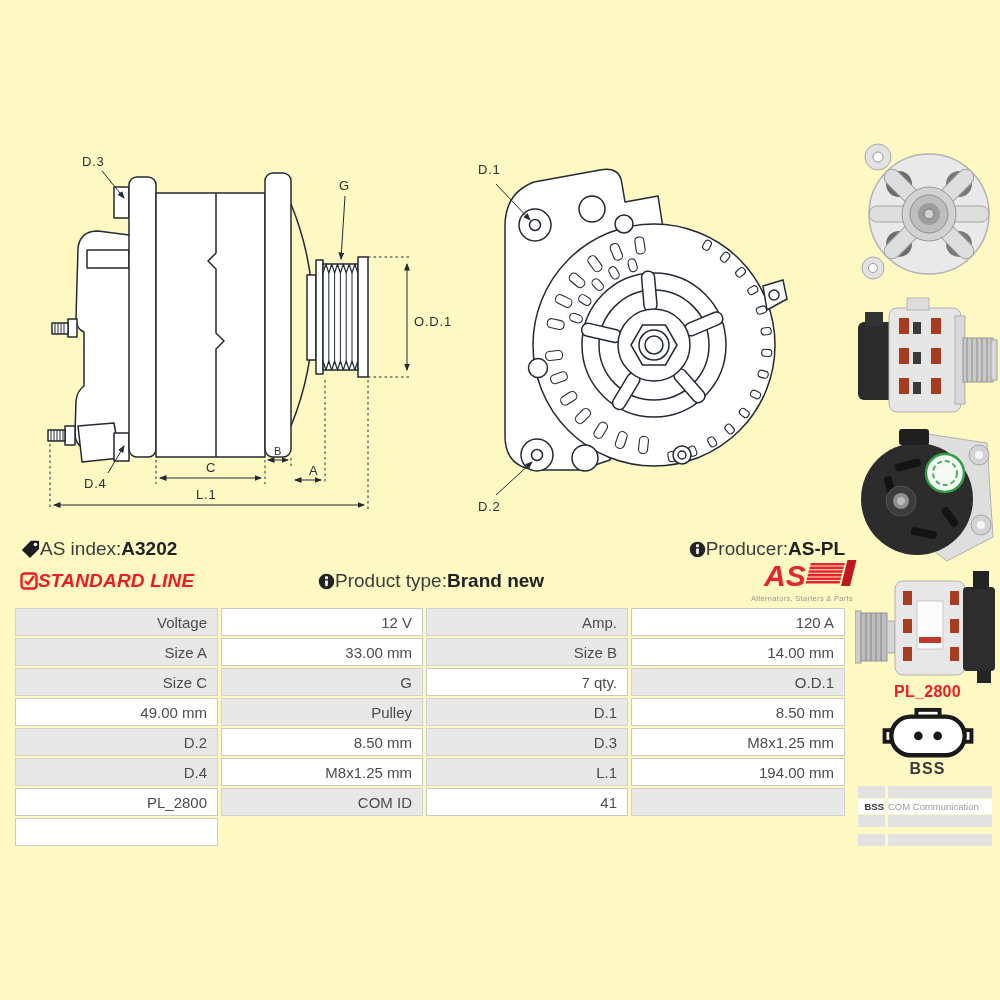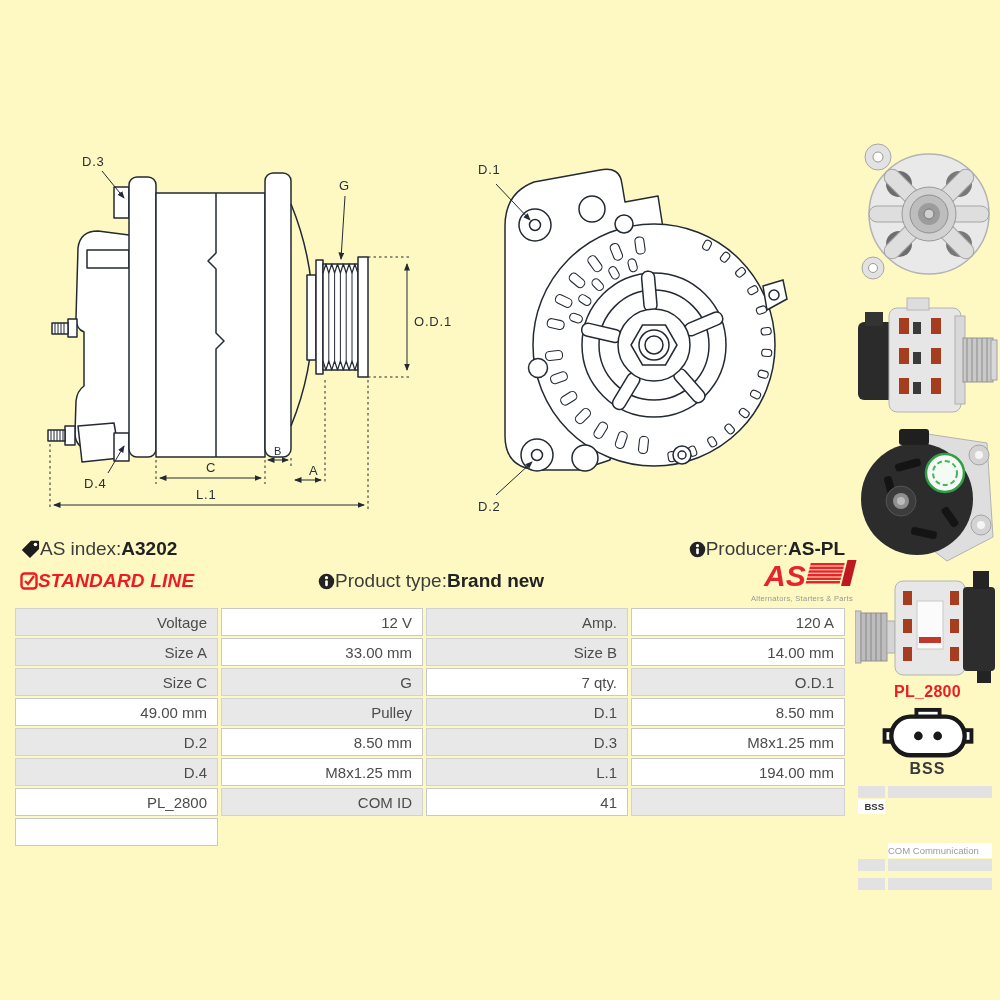--- a/index.html
+++ b/index.html
@@ -31,21 +31,21 @@
             font-size:16px;font-weight:bold;color:#ed1c24;letter-spacing:.3px;}
   .plugicon{position:absolute;left:855px;top:707px;width:145px;text-align:center;}
   .plugtype{position:absolute;left:855px;top:760px;width:145px;text-align:center;
             font-size:16px;font-weight:bold;color:#3a3a3a;letter-spacing:1px;}
   .plugtable{position:absolute;left:858px;top:786px;width:134px;font-size:9.5px;}
   .pt-row{display:grid;grid-template-columns:27px 104px;gap:0 3px;margin-bottom:1px;}
   .pt-row > div{height:12px;}
   .pt-grey > div{background:#e2e2e2;}
   .pt-white > div{height:15px;display:flex;align-items:center;background:#fff;}
   .pt-code{font-weight:bold;color:#333;justify-content:flex-end;padding-right:1px;}
-  .pt-desc{color:#9b9b9b;margin-top:44px;}
+  .pt-desc{color:#9b9b9b;}
   .pt-gap{height:6px;}
 </style>
 </head>
 <body>
 
 <div id="page">
 
   <svg class="abs" style="left:20px;top:140px" width="440" height="380" viewBox="0 0 440 380">
     <defs>
       <marker id="ah1" markerWidth="9" markerHeight="8" refX="6.5" refY="3" orient="auto-start-reverse">

